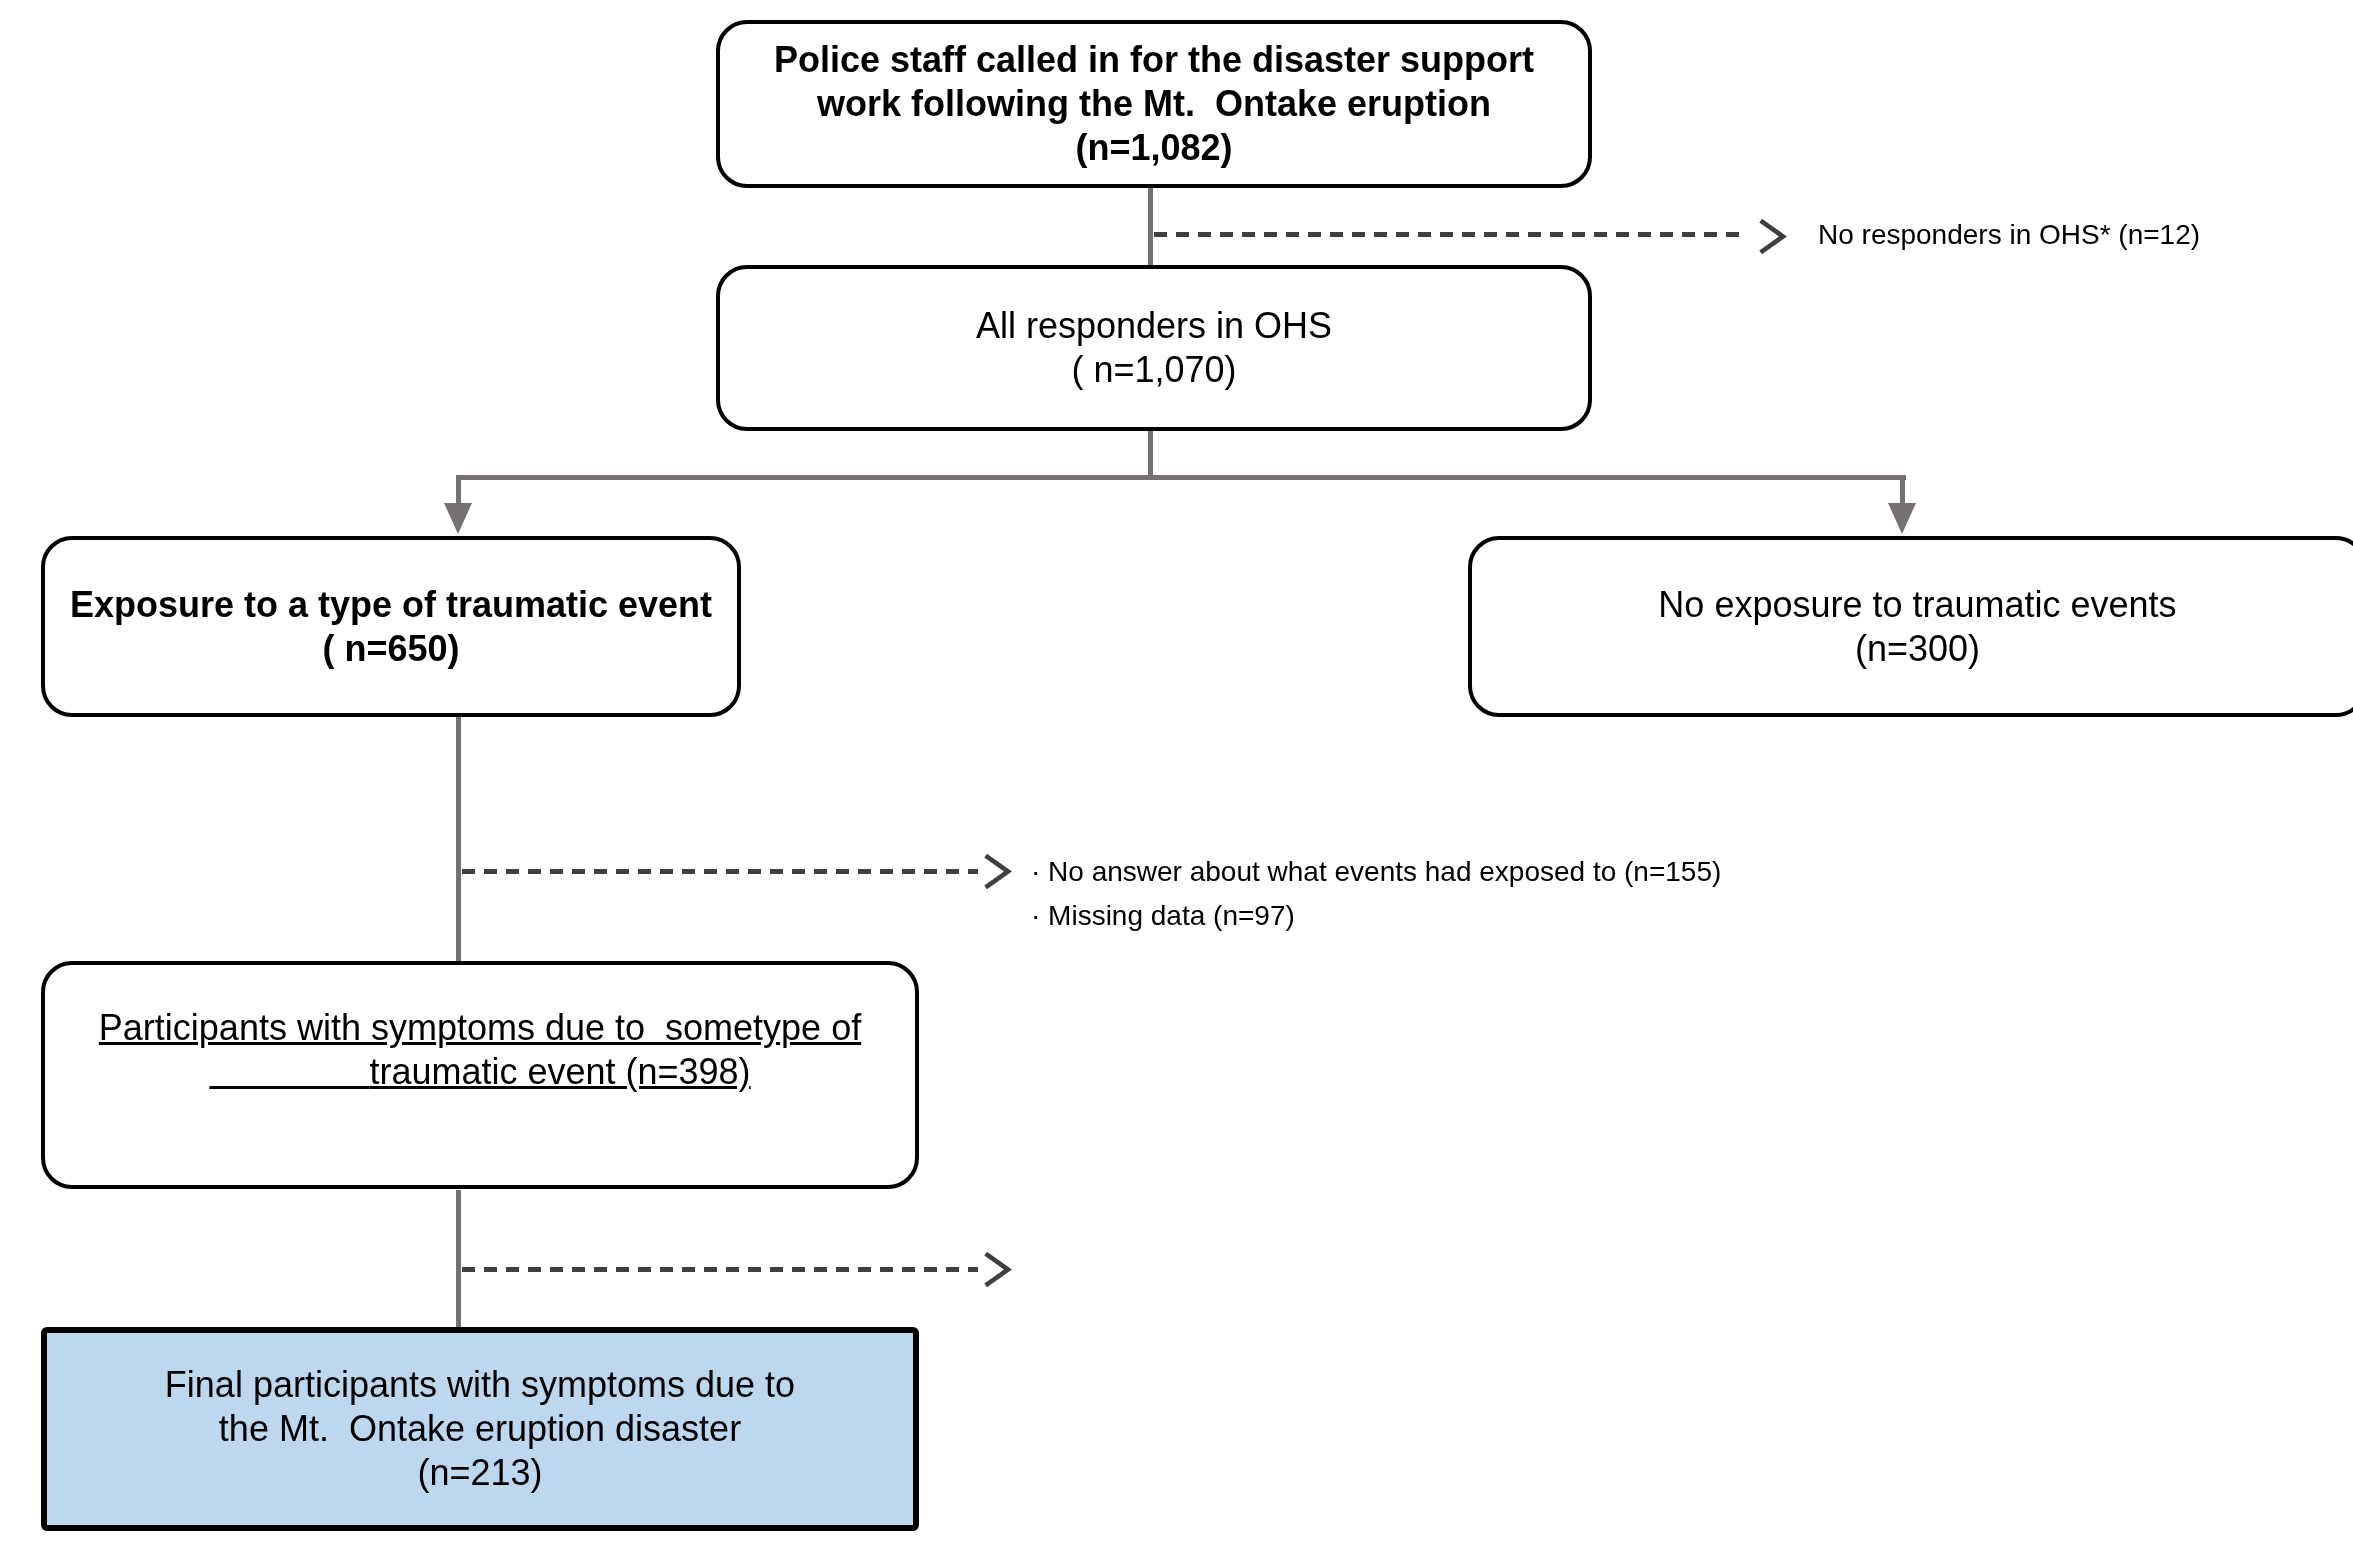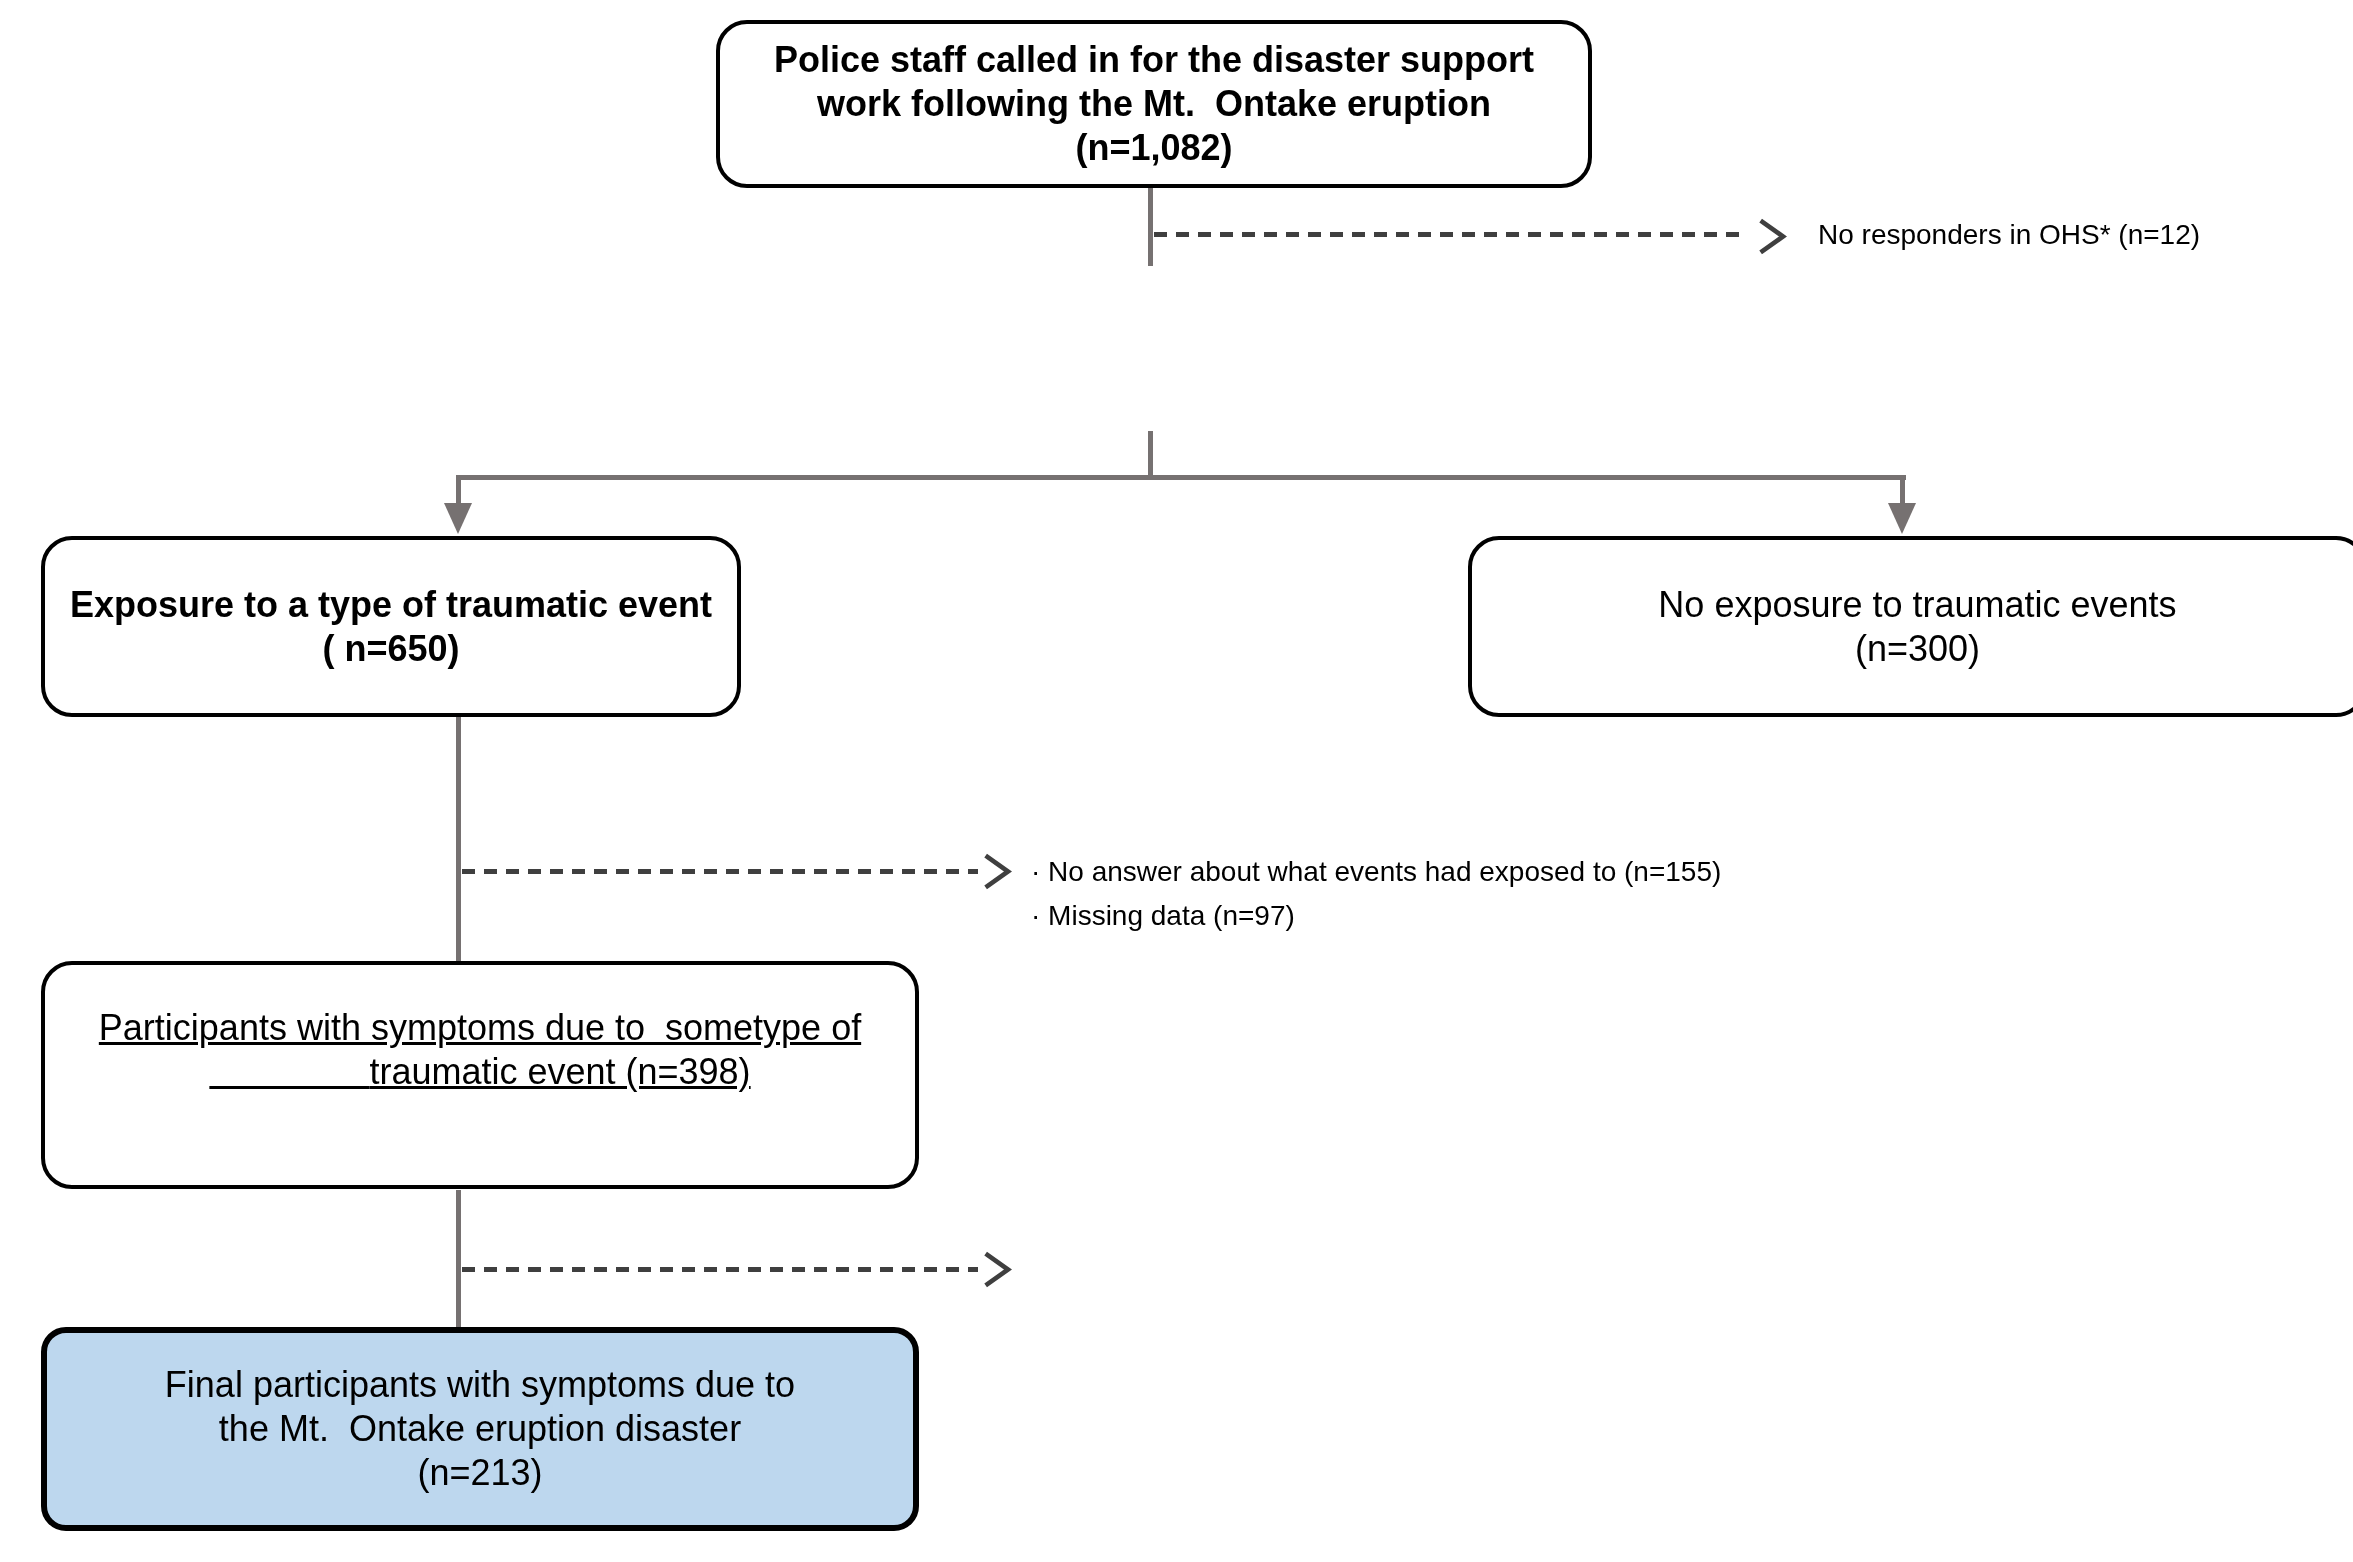--- a/index.html
+++ b/index.html
@@ -8,21 +8,21 @@
     font-family:"Liberation Sans","DejaVu Sans",sans-serif; color:#000;
     overflow:hidden;
   }
   .box {
     position:absolute; box-sizing:border-box;
     background:#FFFFFF; border:4px solid #000000; border-radius:31px;
     display:flex; flex-direction:column; justify-content:center; align-items:center;
     text-align:center; font-size:36px; line-height:44px;
   }
   .box.top-align { justify-content:flex-start; padding-top:41px; }
-  .box.final { border-width:6px; border-radius:25px; }
+  .box.final { border-width:6px; border-radius:6px; }
   .tline { white-space:pre-wrap; }
   .vline, .hline { position:absolute; background:#767171; }
   .dashline {
     position:absolute; height:5.3px;
     background:repeating-linear-gradient(90deg,#3F3F3F 0 13.3px,transparent 13.3px 22px);
   }
   .annotation { position:absolute; font-size:28px; line-height:44px; text-align:left; }
   .tri-down {
     position:absolute; width:0; height:0;
     border-left:14.6px solid transparent; border-right:14.6px solid transparent;
@@ -44,20 +44,24 @@
   <div class="vline" style="left:1148px; top:188px; width:5.3px; height:78px;"></div>
 
   <div class="dashline" style="left:1154px; top:232px; width:585px;"></div>
   <svg class="chev" style="left:1758px; top:218px;" width="29" height="37" viewBox="0 0 44 56">
     <polyline points="4,4 38,28 4,52" fill="none" stroke="#3F3F3F" stroke-width="7"></polyline>
   </svg>
   <div class="annotation" style="left:1818px; top:213px;">
       <div class="tline">No responders in OHS* (n=12)</div>
     </div>
 
+  <div class="box" style="left:716px; top:265px; width:876px; height:166px;">
+      <div class="tline">All responders in OHS</div>
+      <div class="tline">( n=1,070)</div>
+    </div>
 
   <div class="vline" style="left:1148px; top:431px; width:5.3px; height:48px;"></div>
   <div class="hline" style="left:456px; top:475px; width:1450px; height:5.3px;"></div>
   <div class="vline" style="left:456px; top:475px; width:5.3px; height:31px;"></div>
   <div class="tri-down" style="left:444px; top:503px;"></div>
   <div class="vline" style="left:1900px; top:475px; width:5.3px; height:31px;"></div>
   <div class="tri-down" style="left:1888px; top:503px;"></div>
 
   <div class="box" style="left:41px; top:536px; width:700px; height:181px;font-weight:bold;">
       <div class="tline">Exposure to a type of traumatic event</div>

